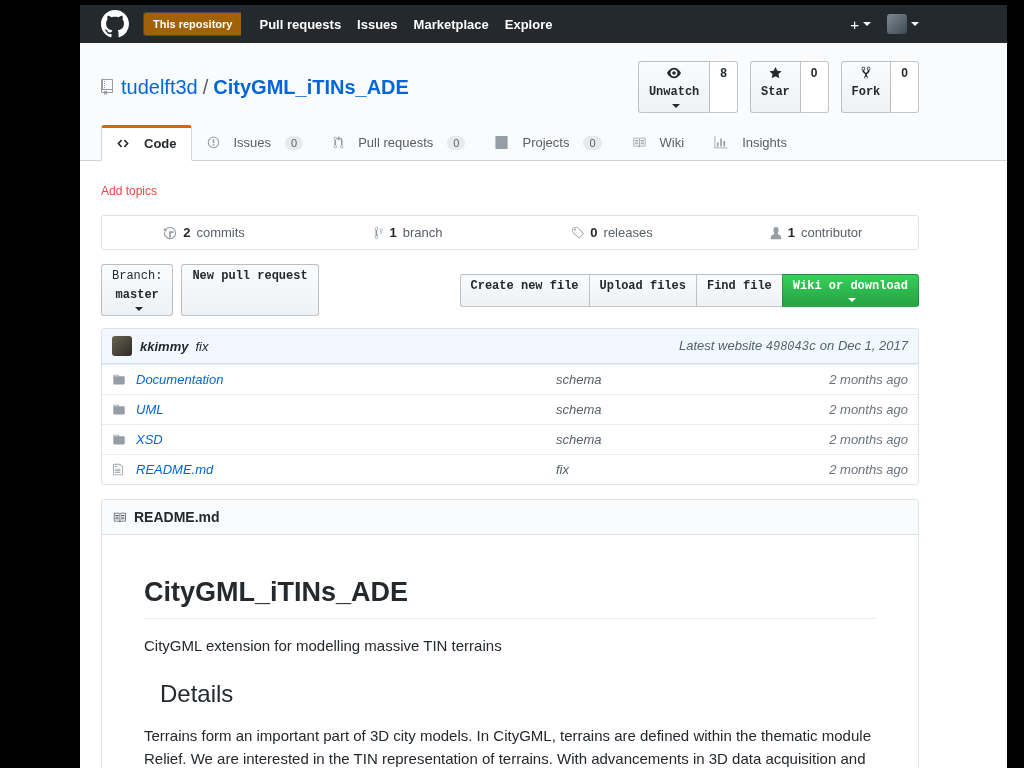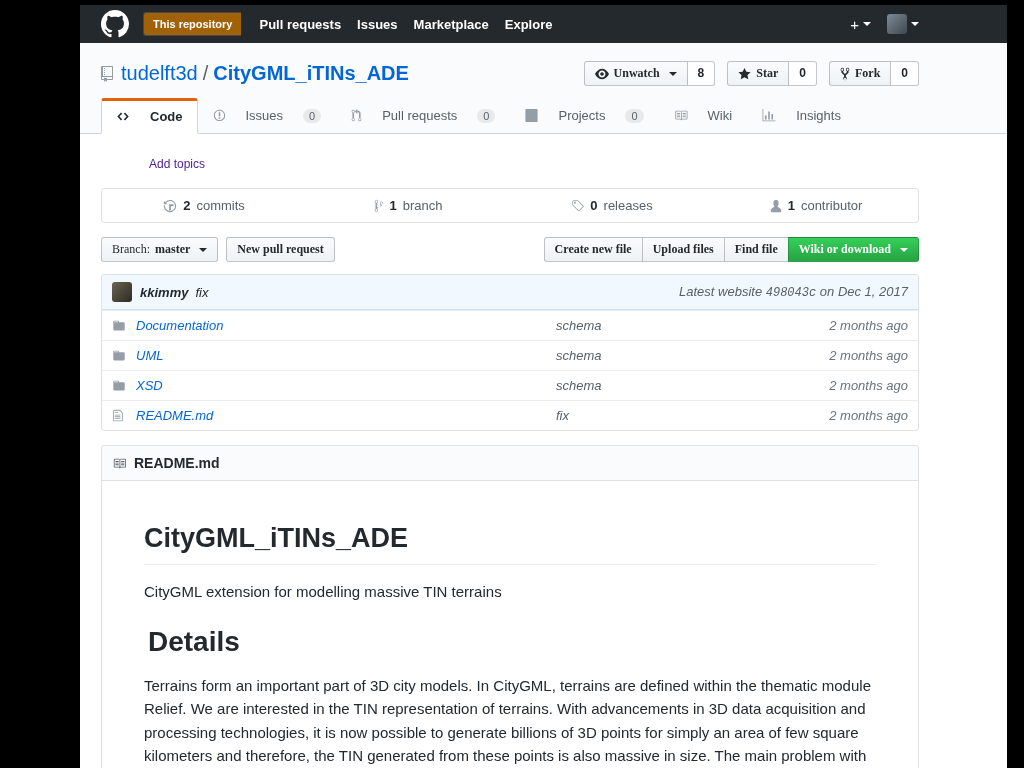--- a/index.html
+++ b/index.html
@@ -50,45 +50,45 @@
   .repo-title { font-size:20px; font-weight:normal; margin:0; display:flex; align-items:center; gap:5px; }
   .repo-title a { color:#0366d6; text-decoration:none; cursor:pointer; }
   .repo-title .sep { color:#586069; }
   .repo-title .name { font-weight:bold; }
   .pagehead-actions { margin-left:auto; display:flex; gap:12px; }
   .social-group { display:flex; }
   .btn { font-size:12px; font-weight:bold; padding:4px 10px; color:#24292e;
          background:linear-gradient(-180deg,#fafbfc,#eff3f6 90%);
          border:1px solid rgba(27,31,35,.25); border-radius:3px;
          display:inline-flex; align-items:center; gap:5px; cursor:pointer; white-space:nowrap;
-         font-family:Liberation Serif, serif; }
+         font-family:Liberation Mono, monospace;flex-direction:column; }
   .btn svg { fill:currentColor; }
   .social-group .btn { border-radius:3px 0 0 3px; }
   .social-count { font-size:12px; font-weight:bold; padding:4px 10px; background:#fff;
                   border:1px solid rgba(27,31,35,.25); border-left:0; border-radius:0 3px 3px 0;
                   color:#24292e; text-decoration:none; cursor:pointer; }
 
   .tabs { display:flex; margin-top:12px; }
   .tab { padding:9px 14px; font-size:13px; color:#586069; display:flex; align-items:center;
-         gap:20px; cursor:pointer; text-decoration:none; border:1px solid transparent; }
+         gap:14px; cursor:pointer; text-decoration:none; border:1px solid transparent; }
   .tab svg { fill:#959da5; }
   .tab.active { background:#fff; border:1px solid #d1d5da; border-bottom-color:#fff;
                 border-top:3px solid #e36209; border-radius:3px 3px 0 0;
                 color:#24292e; font-weight:bold; padding-top:7px; margin-bottom:-1px; }
   .tab.active svg { fill:#24292e; }
   .counter { background:rgba(27,31,35,.08); border-radius:20px; padding:1px 6px;
              font-size:11px; color:#586069; font-weight:normal; }
 
   
   .main { padding-top:15px; }
   .desc-row { display:flex; align-items:flex-start; }
   .desc { font-style:italic; font-size:15px; color:#24292e; padding-top:4px; }
   .edit-btn { margin-left:auto; }
-  .add-topics { display:inline-block; margin-top:8px; font-size:12px; color:#4c1d95;
-                text-decoration:none; cursor:pointer;margin-left:48px; }
+  .add-topics { display:inline-block; margin-top:8px; font-size:12px; color:#ef4444;
+                text-decoration:none; cursor:pointer; }
 
   .summary { display:flex; border:1px solid #dfe2e5; border-radius:3px; margin-top:16px; }
   .stat { flex:1; text-align:center; padding:9px 0; font-size:13px; color:#586069;
           text-decoration:none; display:flex; justify-content:center; align-items:center;
           gap:6px; cursor:pointer; }
   .stat svg { fill:#959da5; }
   .stat b { color:#24292e; }
 
   .file-actions { display:flex; margin-top:14px; align-items:center; }
   .left-actions { display:flex; gap:8px; }
@@ -122,21 +122,21 @@
 
   .readme-box { border:1px solid #dfe2e5; border-radius:3px; margin-top:14px; }
   .readme-head { background:#fafbfc; padding:9px 10px; border-bottom:1px solid #dfe2e5;
                  display:flex; align-items:center; gap:7px; font-size:14px; font-weight:bold;
                  border-radius:3px 3px 0 0; }
   .readme-head svg { fill:#586069; }
   .readme-body { padding:42px 42px 40px; font-size:15px; }
   .readme-body h1 { font-size:27px; margin:0 0 18px; padding-bottom:10px;
                     border-bottom:1px solid #eaecef; font-weight:bold; }
   .readme-body .intro { margin:0 0 26px; }
-  .readme-body h2 { font-size:28px; margin:0 4px 16px; font-weight:bold; }
+  .readme-body h2 { font-size:24px; margin:0 16px 16px; font-weight:normal; }
   .readme-body .bodytext { margin:0; line-height:1.55; }
 </style>
 </head>
 <body>
 
 <div class="stage">
   <div class="page">
 
     <header class="topbar">
       <div class="container">

